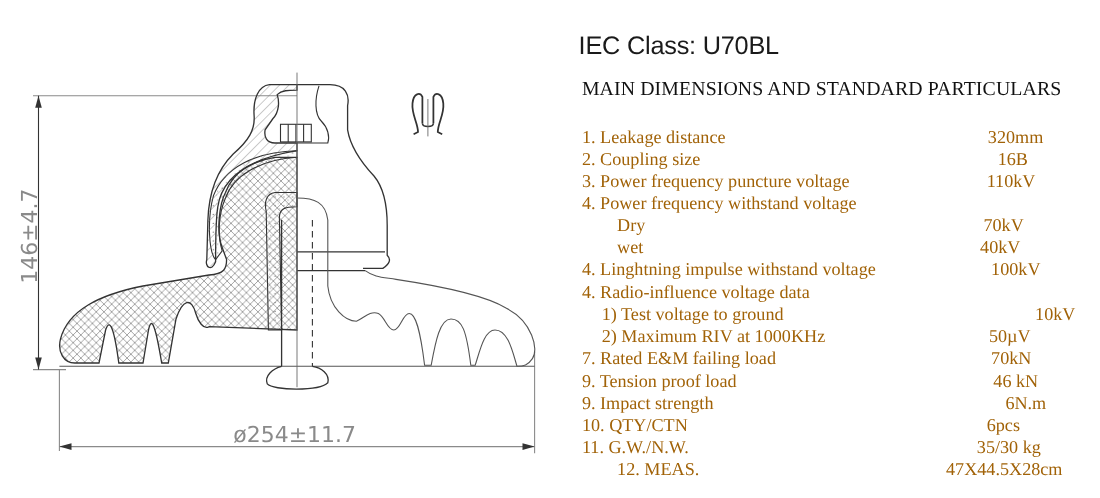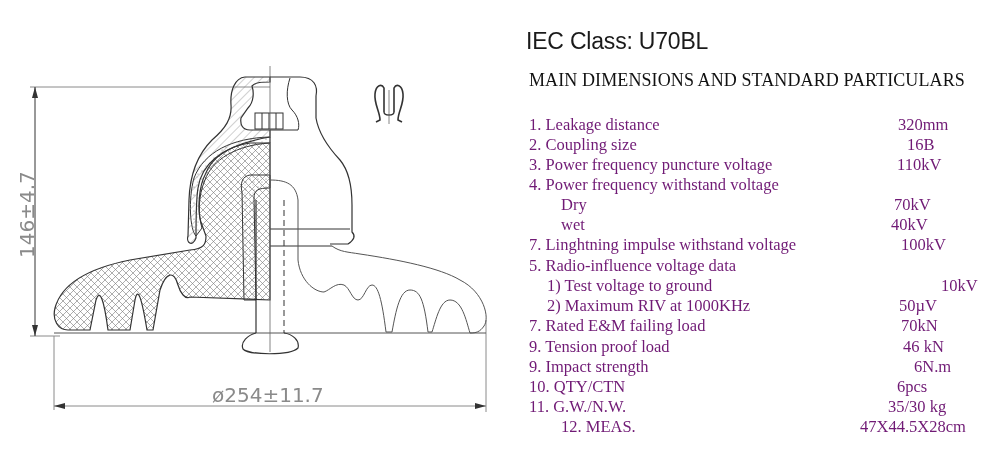--- a/index.html
+++ b/index.html
@@ -1,20 +1,20 @@
 <!DOCTYPE html>
 <html><head>
   <meta charset="utf-8">
   <style>
     html, body { margin: 0; padding: 0; background: #ffffff; }
     body { width: 1000px; height: 453px; position: relative; overflow: hidden; font-family: "Liberation Serif", serif; color: #111; }
     .drawing { position: absolute; left: 0; top: 0; width: 510px; height: 453px; }
     .title { position: absolute; left: 526px; top: 28px; font-family: "Liberation Sans", sans-serif; font-size: 23px; color: #1a1a1a; letter-spacing: -0.2px; white-space: nowrap; }
     .subtitle { position: absolute; left: 529px; top: 70px; font-family: "Liberation Serif", serif; font-size: 18px; color: #111; white-space: nowrap; letter-spacing: 0.1px; }
-    .spec { position: absolute; font-family: "Liberation Serif", serif; font-size: 16.5px; line-height: 20px; white-space: nowrap; color: #701a75; }
+    .spec { position: absolute; font-family: "Liberation Serif", serif; font-size: 16.5px; line-height: 20px; white-space: nowrap; color: #a16207; }
     .dim-text { font-family: "DejaVu Sans", sans-serif; fill: #8a8a8a; }
   </style>
 </head>
 <body>
 
 <svg class="drawing" viewBox="0 0 510 453" xmlns="http://www.w3.org/2000/svg">
   <defs>
     <pattern id="crosshatch" width="7" height="7" patternUnits="userSpaceOnUse">
       <path d="M0,0 L7,7 M7,0 L0,7" stroke="#777" stroke-width="0.6"></path>
     </pattern>
@@ -136,24 +136,24 @@
   <div class="spec" style="left:897px; top:155px;">110kV</div>
 
   <div class="spec" style="left:529px; top:175px;">4. Power frequency withstand  voltage</div>
 
   <div class="spec" style="left:561px; top:195px;">Dry</div>
   <div class="spec" style="left:894px; top:195px;">70kV</div>
 
   <div class="spec" style="left:561px; top:215px;">wet</div>
   <div class="spec" style="left:891px; top:215px;">40kV</div>
 
-  <div class="spec" style="left:529px; top:235px;">7. Linghtning impulse withstand voltage</div>
+  <div class="spec" style="left:529px; top:235px;">4. Linghtning impulse withstand voltage</div>
   <div class="spec" style="left:901px; top:235px;">100kV</div>
 
-  <div class="spec" style="left:529px; top:256px;">5. Radio-influence voltage data</div>
+  <div class="spec" style="left:529px; top:256px;">4. Radio-influence voltage data</div>
 
   <div class="spec" style="left:547px; top:276px;">1) Test voltage to ground</div>
   <div class="spec" style="left:941px; top:276px;">10kV</div>
 
   <div class="spec" style="left:547px; top:296px;">2) Maximum RIV at 1000KHz</div>
   <div class="spec" style="left:899px; top:296px;">50µV</div>
 
   <div class="spec" style="left:529px; top:316px;">7. Rated E&amp;M failing load</div>
   <div class="spec" style="left:901px; top:316px;">70kN</div>
 

